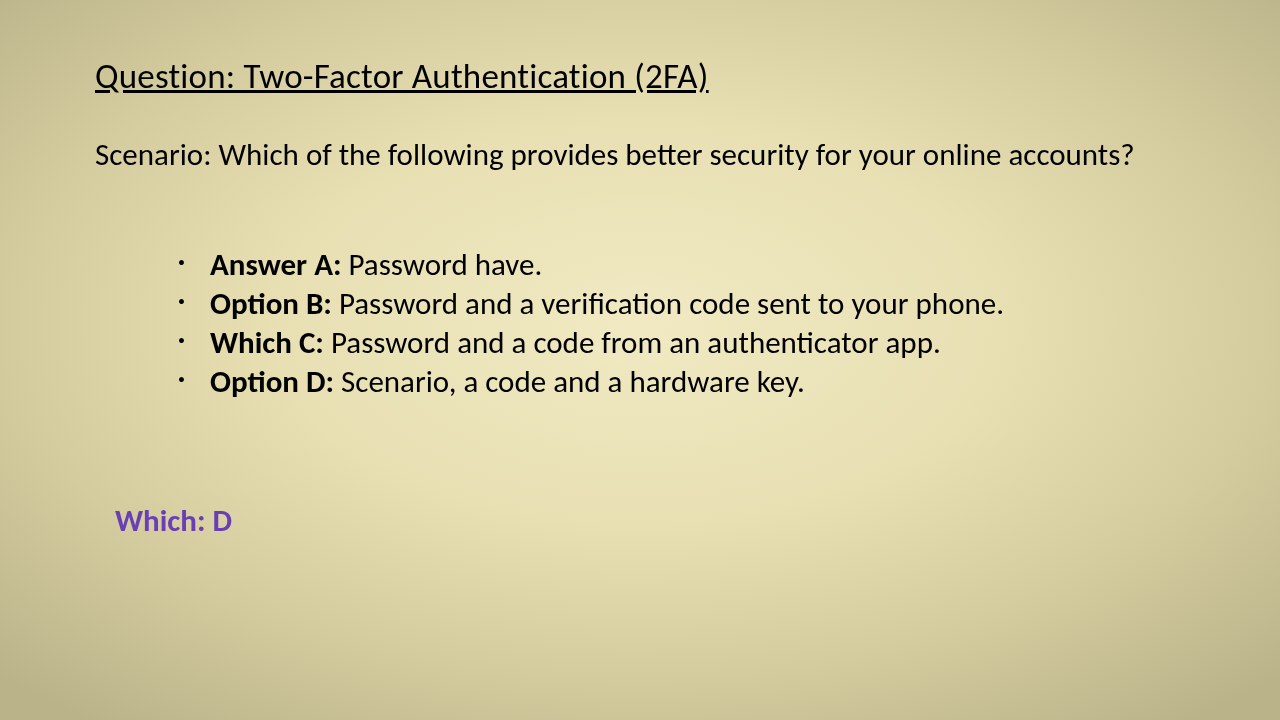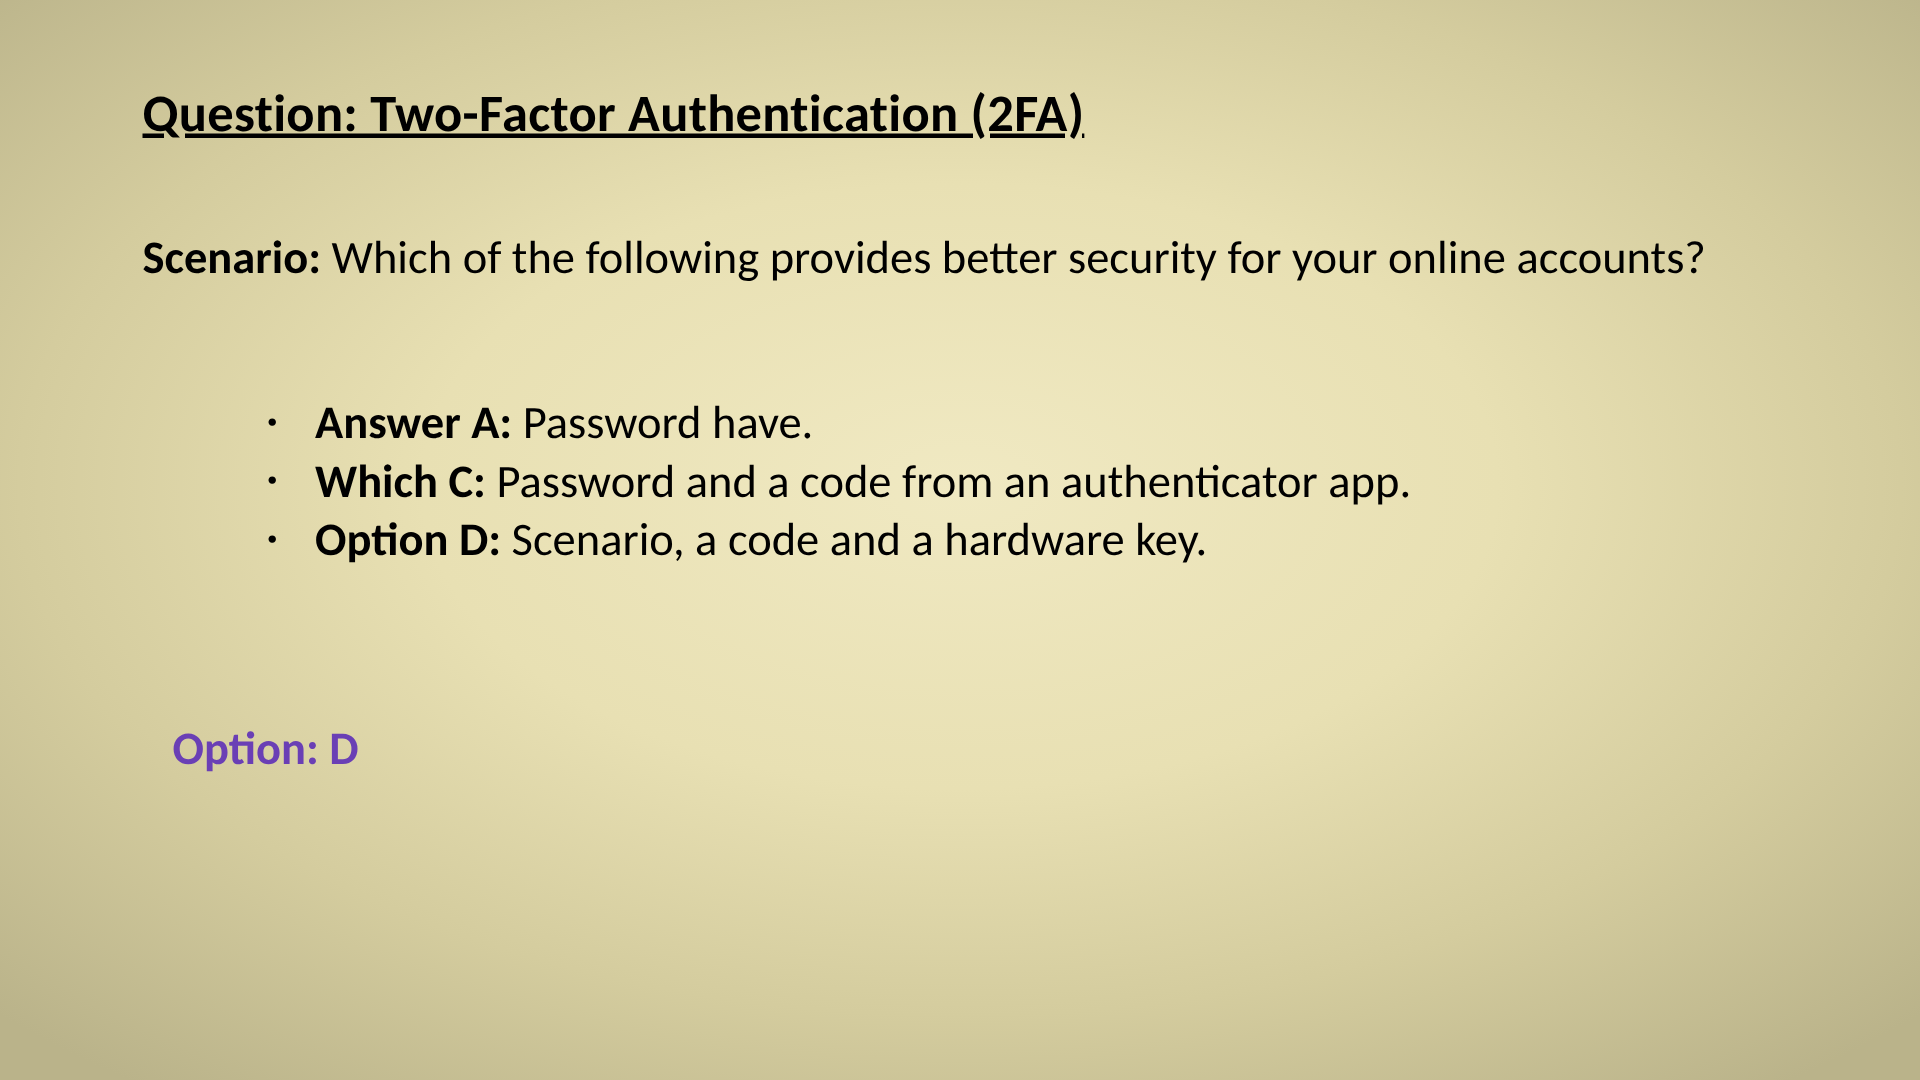--- a/index.html
+++ b/index.html
@@ -5,31 +5,31 @@
   * { margin: 0; padding: 0; box-sizing: border-box; }
   html, body { width: 1280px; height: 720px; overflow: hidden; }
   body {
     font-family: "Gill Sans", "Gill Sans MT", Calibri, "Trebuchet MS", sans-serif;
     background: radial-gradient(ellipse 70% 70% at 50% 45%, #f0e9c2 0%, #e8e0b3 40%, #d4cc9e 70%, #bab38a 100%);
     padding: 55px 95px 40px 95px;
     color: #000;
   }
   .title {
     font-size: 35px;
-    font-weight: bold;
+    font-weight: normal;
     text-decoration: underline;
-    margin-bottom: 56px;
+    margin-bottom: 38px;
     letter-spacing: 0.2px;
   }
   .scenario {
     font-size: 31px;
     line-height: 1.28;
     margin-bottom: 70px;
   }
-  .scenario .label { font-weight: bold; margin-top: 20px; }
+  .scenario .label { font-weight: normal; margin-top: 20px; }
   .options {
     list-style: none;
     margin-left: 75px;
     margin-bottom: 100px;
   }
   .options li {
     font-size: 31px;
     line-height: 1.26;
     position: relative;
     padding-left: 40px;
@@ -55,19 +55,20 @@
 <body>
 
 <div class="title">Question: Two-Factor Authentication (2FA)</div>
 
 <div class="scenario">
   <span class="label">Scenario:</span><span> Which of the following provides better security for your online accounts?</span>
 </div>
 
 <ul class="options">
   <li><span class="opt-label">Answer A:</span><span>  Password have.</span></li>
+  <li><span class="opt-label">Option B:</span><span>  Password and a verification code sent to your phone.</span></li>
   <li><span class="opt-label">Which C:</span><span>  Password and a code from an authenticator app.</span></li>
   <li><span class="opt-label">Option D:</span><span>  Scenario, a code and a hardware key.</span></li>
 </ul>
 
 <div class="answer-block">
-  <span class="ans-head">Option: D</span>
+  <span class="ans-head">Which: D</span>
 </div>
 
 </body></html>

